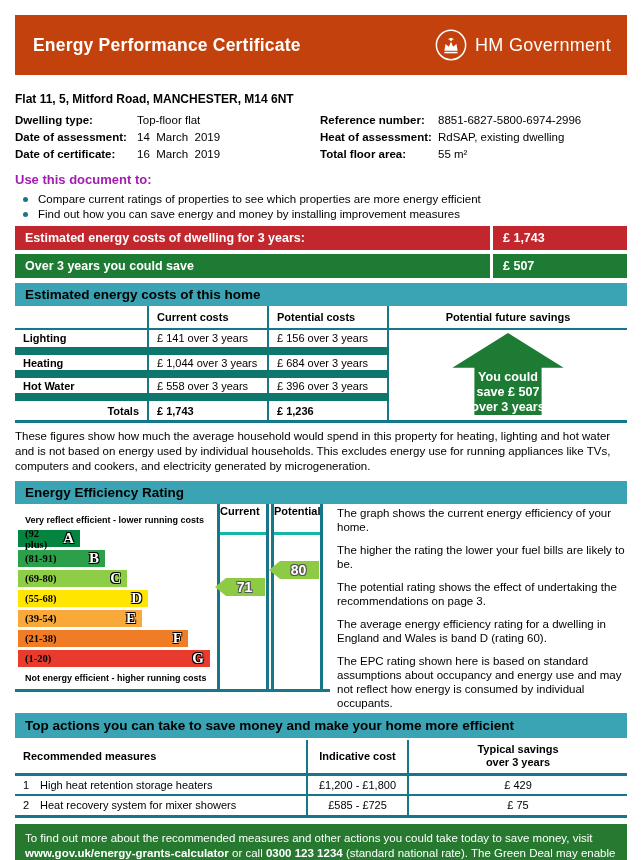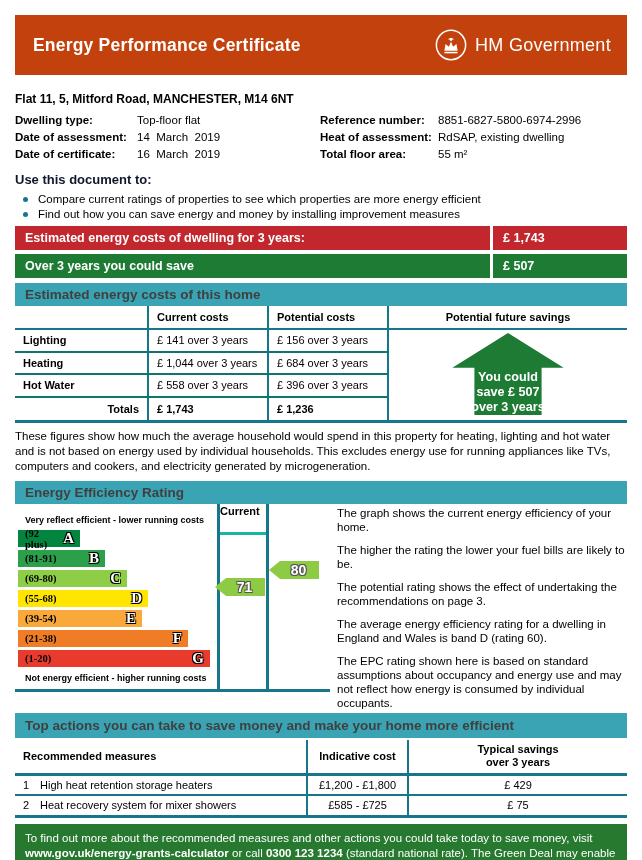--- a/index.html
+++ b/index.html
@@ -31,54 +31,54 @@
   .details { display: flex; margin-top: 7px; font-size: 11.5px; }
   .details-col { display: flex; flex-direction: column; gap: 3px; }
   .details-col.left  { width: 305px; }
   .details-col.right { flex: 1; }
   .detail-row { display: flex; line-height: 14px; }
   .detail-label { font-weight: bold; width: 122px; flex: 0 0 122px; }
   .details-col.right .detail-label { width: 118px; flex: 0 0 118px; }
   .detail-value { white-space: pre-wrap; }
 
   
-  .use-heading { margin-top: 11px; color: #0f172a; font-size: 13px; font-weight: bold; }
+  .use-heading { margin-top: 11px; color: #a21caf; font-size: 13px; font-weight: bold; }
   .bullets { margin-top: 5px; font-size: 11.5px; }
   .bullet-row { display: flex; align-items: flex-start; line-height: 15px; }
   .bullet-dot {
     width: 5px; height: 5px; border-radius: 50%;
     background: #17778a; flex: 0 0 5px;
     margin: 5px 10px 0 8px;
   }
 
   
   .bar { display: flex; height: 24px; margin-top: 4px; color: #fff; font-weight: bold; font-size: 12.5px; }
   .bar:first-of-type { margin-top: 9px; }
   .bar-label { flex: 0 0 478px; border-right: 3px solid #fff; display: flex; align-items: center; padding-left: 10px; }
   .bar-value { flex: 1; display: flex; align-items: center; padding-left: 10px; }
 
   
   .section-band {
-    background: #3aa4b5; color: #404040; font-weight: bold; font-size: 13.5px;
+    background: #3aa4b5; color: #000000; font-weight: bold; font-size: 13.5px;
     height: 23px; display: flex; align-items: center; padding-left: 10px;
   }
   .section-band.costs { margin-top: 5px; }
   .section-band.rating { margin-top: 7px; }
   .section-band.actions { margin-top: 17px; height: 25px; }
 
   
   table { border-collapse: collapse; width: 100%; table-layout: fixed; }
   .costs-table { font-size: 11px; border-bottom: 3px solid #17778a; }
   .costs-table th, .costs-table td { padding: 0 8px; vertical-align: middle; }
   .costs-table thead th {
     font-weight: bold; text-align: left; height: 23px;
     border-bottom: 2px solid #17778a;
   }
   .costs-table th + th, .costs-table td + td { border-left: 2px solid #17778a; }
-  .costs-table tbody td { height: 19px; border-bottom: 2px solid #0f766e; }
+  .costs-table tbody td { height: 19px; border-bottom: 8px solid #0f766e; }
   .costs-table tbody td.row-label { font-weight: bold; }
   .costs-table tbody tr.totals td { border-bottom: none; font-weight: bold; height: 21px; }
   .costs-table td.savings-cell { border-bottom: none; text-align: center; vertical-align: middle; padding: 2px 0; }
   .col-cat { width: 133px; } .col-cur { width: 120px; } .col-pot { width: 120px; }
 
   .note { margin-top: 6px; font-size: 11.5px; line-height: 15px; }
 
   
   .chart-wrap { position: relative; height: 192px; margin: 0 15px; }
   .chart-left {
@@ -300,20 +300,23 @@
         <div class="band" style="background: rgb(232, 58, 45); width: 192px;">
           <span class="band-range">(1-20)</span>
           <span class="band-letter">G</span>
         </div>
       </div>
       <div class="chart-bottom-label">Not energy efficient - higher running costs</div>
 
       <div class="rating-col current">
         <div class="rating-col-header">Current</div>
       </div>
+      <div class="rating-col potential">
+        <div class="rating-col-header">Potential</div>
+      </div>
       <div class="rating-arrow current" style="background: rgb(142, 203, 68);">71</div>
       <div class="rating-arrow potential" style="background: rgb(142, 203, 68);">80</div>
     </div>
 
     <div class="chart-text">
       <p>The graph shows the current energy efficiency of your home.</p>
       <p>The higher the rating the lower your fuel bills are likely to be.</p>
       <p>The potential rating shows the effect of undertaking the recommendations on page 3.</p>
       <p>The average energy efficiency rating for a dwelling in England and Wales is band D (rating 60).</p>
       <p>The EPC rating shown here is based on standard assumptions about occupancy and energy use and may not reflect how energy is consumed by individual occupants.</p>

